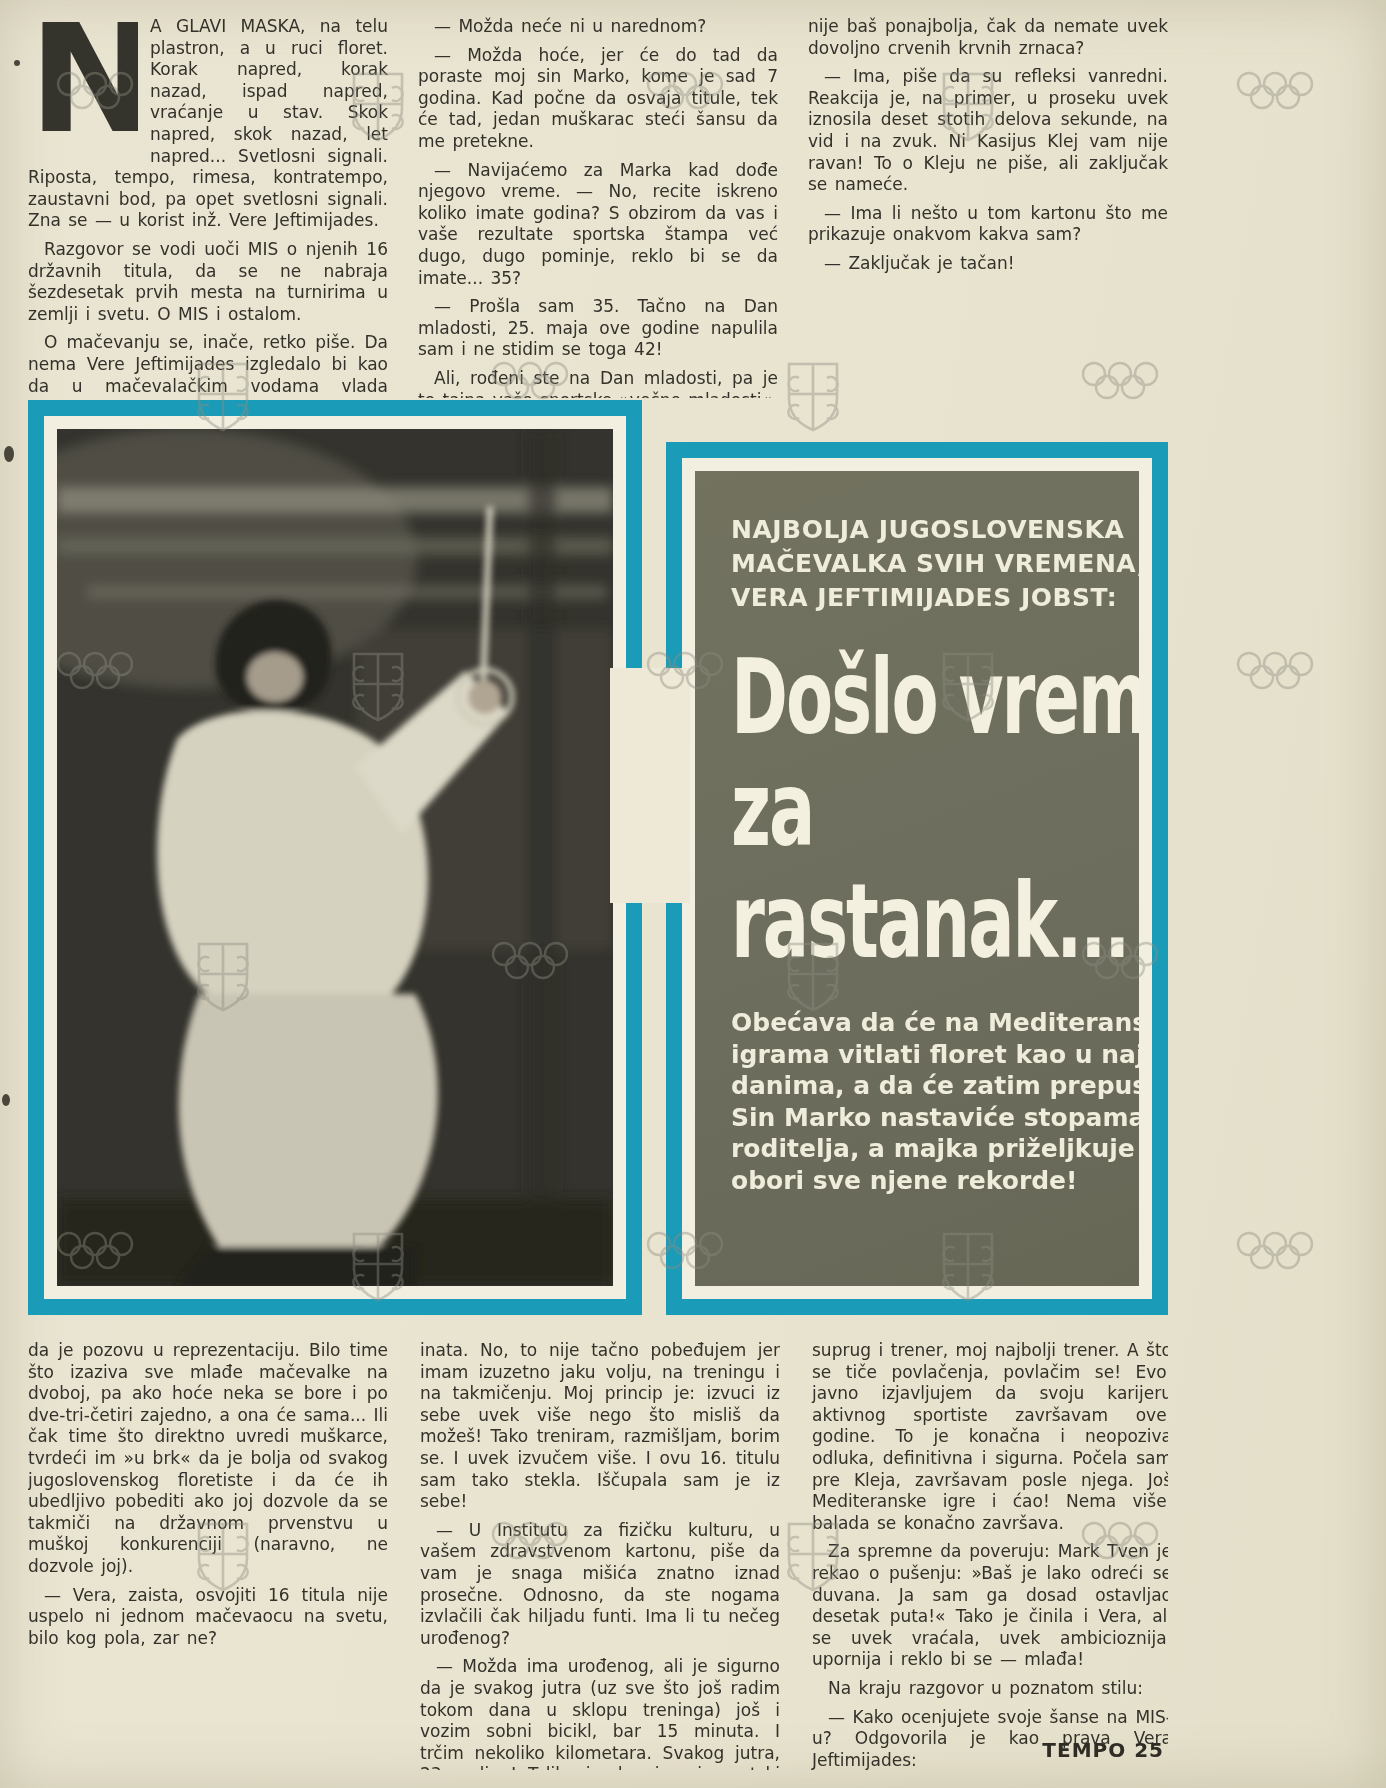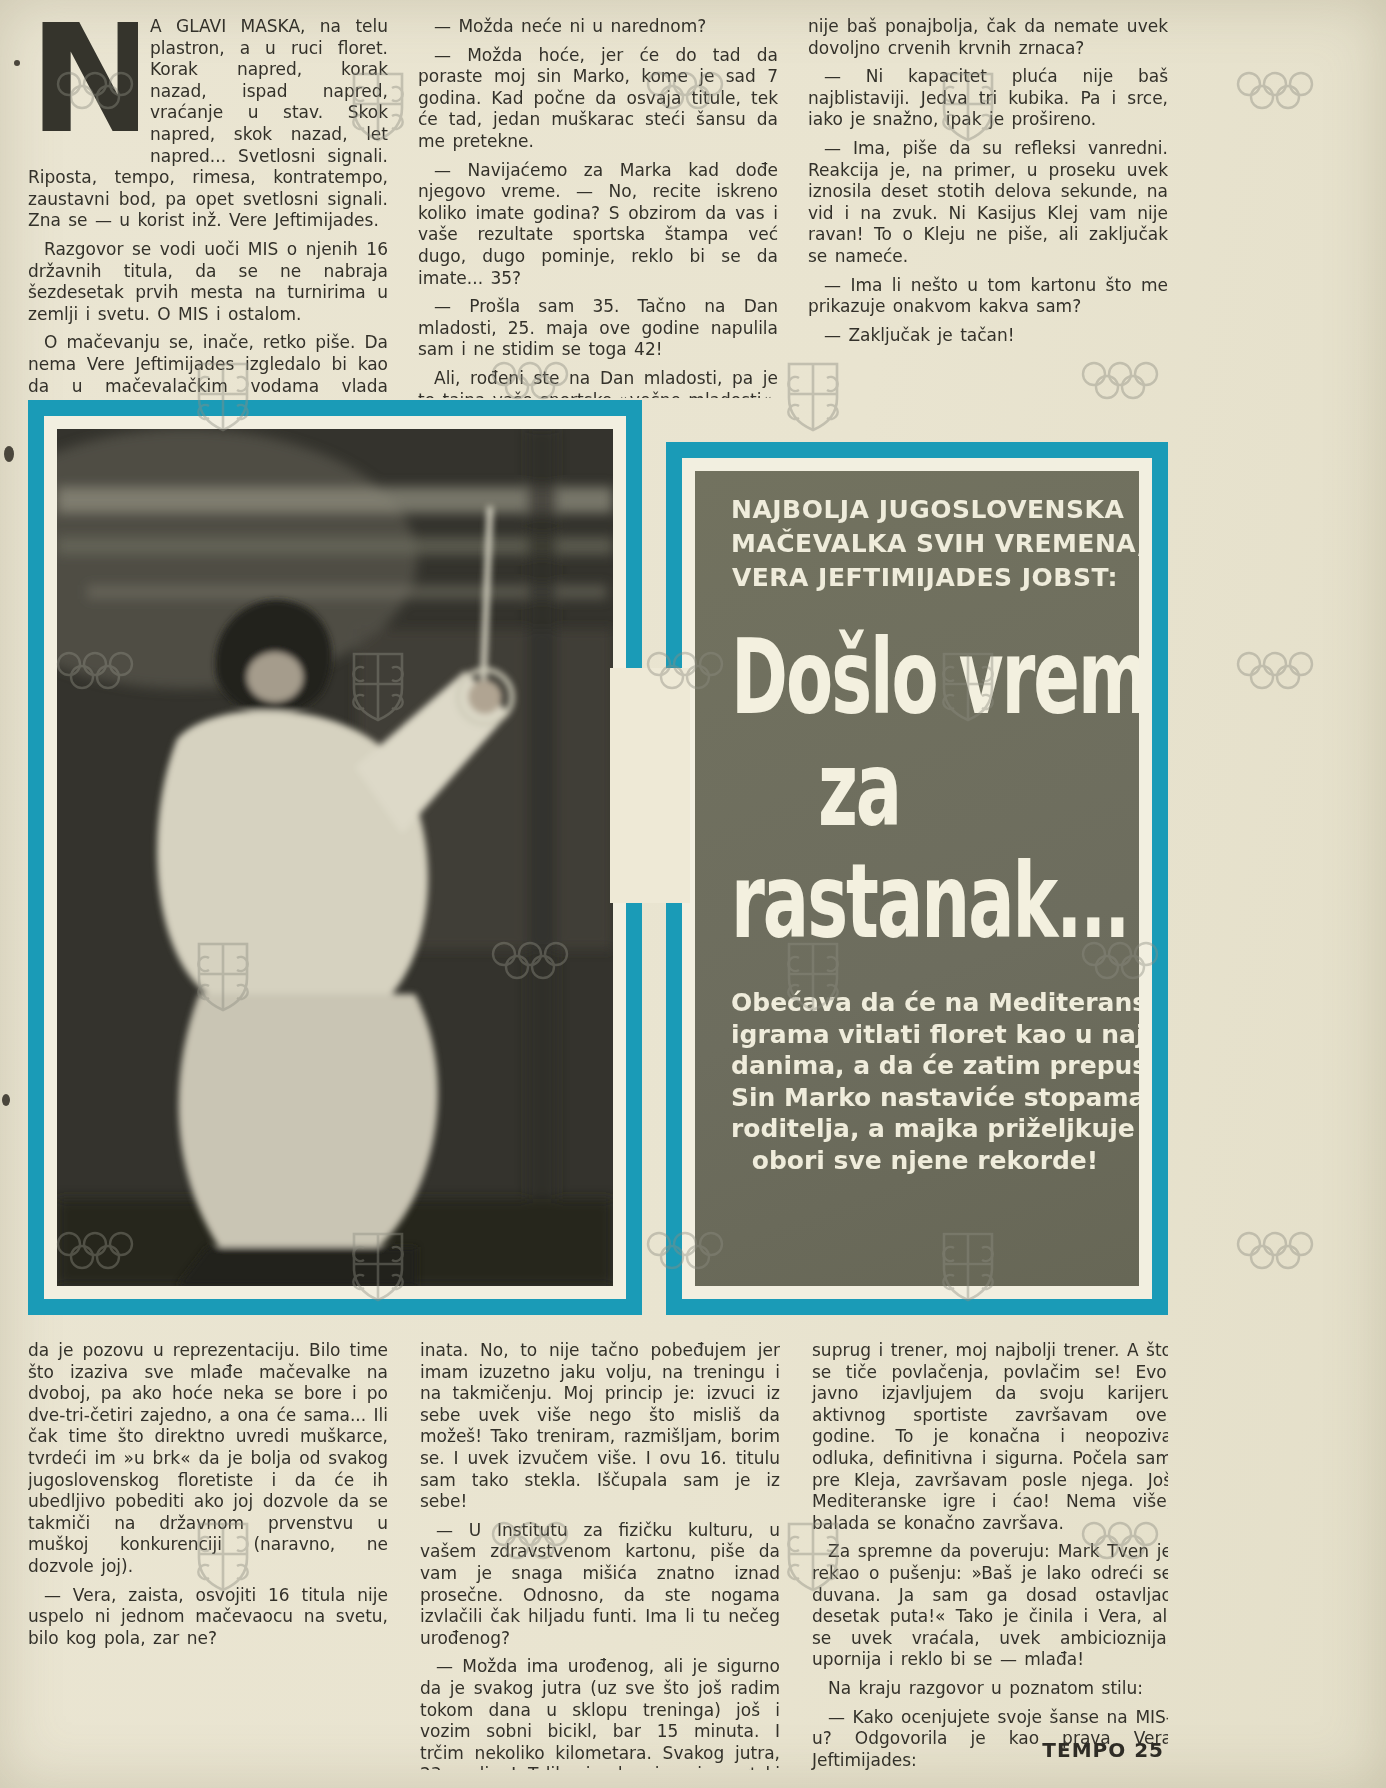--- a/index.html
+++ b/index.html
@@ -32,21 +32,21 @@
     border:16px solid #1a9bb7;padding:13px;box-sizing:border-box;
   }
   .photo-frame{left:28px;top:400px;width:614px;height:915px;}
   .feature-frame{left:666px;top:442px;width:502px;height:873px;}
   .photo-frame svg{display:block;width:100%;height:100%;}
   .notch{position:absolute;left:610px;top:668px;width:80px;height:235px;background:#eee9d6;}
   
   .panel{
     width:100%;height:100%;box-sizing:border-box;
     background:linear-gradient(160deg,#72725f 0%, #6d6d5e 60%, #676756 100%);
-    color:#efecdb;padding:22px 20px 0 36px;overflow:hidden;text-align:center;
+    color:#efecdb;padding:42px 20px 0 36px;overflow:hidden;
   }
   .kicker div{font-weight:bold;font-size:25px;line-height:34px;letter-spacing:.5px;white-space:nowrap;}
   .headline{margin-top:26px;}
   .headline div{
     font-weight:bold;font-size:104px;line-height:112px;letter-spacing:-3px;
     transform:scaleX(.66);transform-origin:left center;white-space:nowrap;color:#f3f0df;
   }
   .deck{margin-top:30px;}
   .deck div{font-weight:bold;font-size:25px;line-height:31.5px;white-space:nowrap;}
   
@@ -87,21 +87,20 @@
     </div>
     <div class="col">
         <p>— Možda neće ni u narednom?</p>
         <p>— Možda hoće, jer će do tad da poraste moj sin Marko, kome je sad 7 godina. Kad počne da osvaja titule, tek će tad, jedan muškarac steći šansu da me pretekne.</p>
         <p>— Navijaćemo za Marka kad dođe njegovo vreme. — No, recite iskreno koliko imate godina? S obzirom da vas i vaše rezultate sportska štampa već dugo, dugo pominje, reklo bi se da imate... 35?</p>
         <p>— Prošla sam 35. Tačno na Dan mladosti, 25. maja ove godine napulila sam i ne stidim se toga 42!</p>
         <p>Ali, rođeni ste na Dan mladosti, pa je to tajna vaše sportske »večne mladosti«.</p>
       </div>
     <div class="col">
         <p class="cont">nije baš ponajbolja, čak da nemate uvek dovoljno crvenih krvnih zrnaca?</p>
-        <p>— Ni kapacitet pluća nije baš najblistaviji. Jedva tri kubika. Pa i srce, iako je snažno, ipak je prošireno.</p>
         <p>— Ima, piše da su refleksi vanredni. Reakcija je, na primer, u proseku uvek iznosila deset stotih delova sekunde, na vid i na zvuk. Ni Kasijus Klej vam nije ravan! To o Kleju ne piše, ali zaključak se nameće.</p>
         <p>— Ima li nešto u tom kartonu što me prikazuje onakvom kakva sam?</p>
         <p>— Zaključak je tačan!</p>
       </div>
   </div>
 
   <div class="frame photo-frame">
     <svg viewBox="0 0 556 857" preserveAspectRatio="none">
       <defs>
         <filter id="soft">

